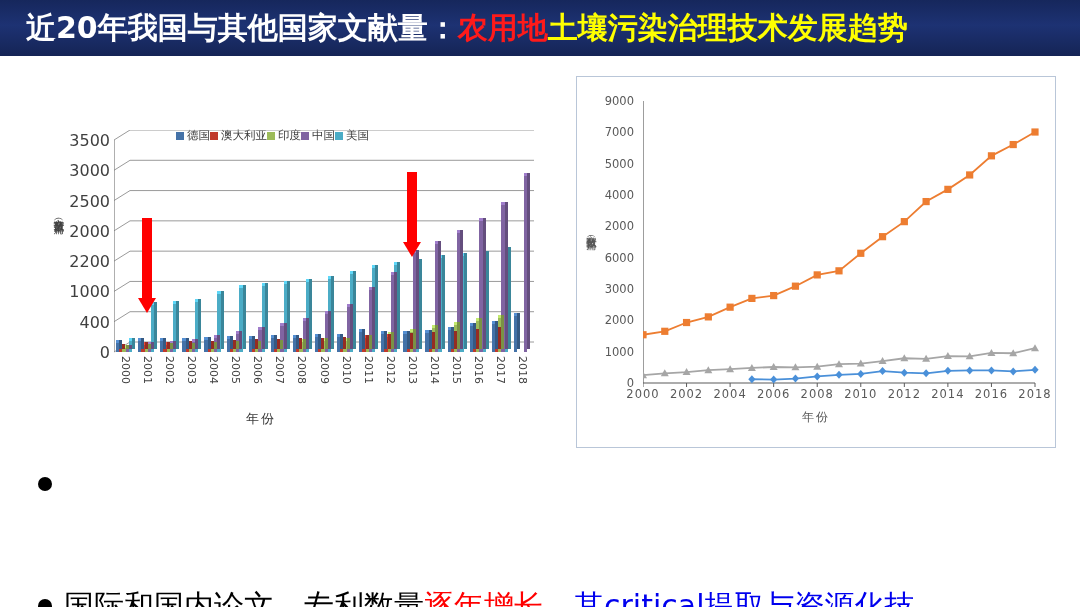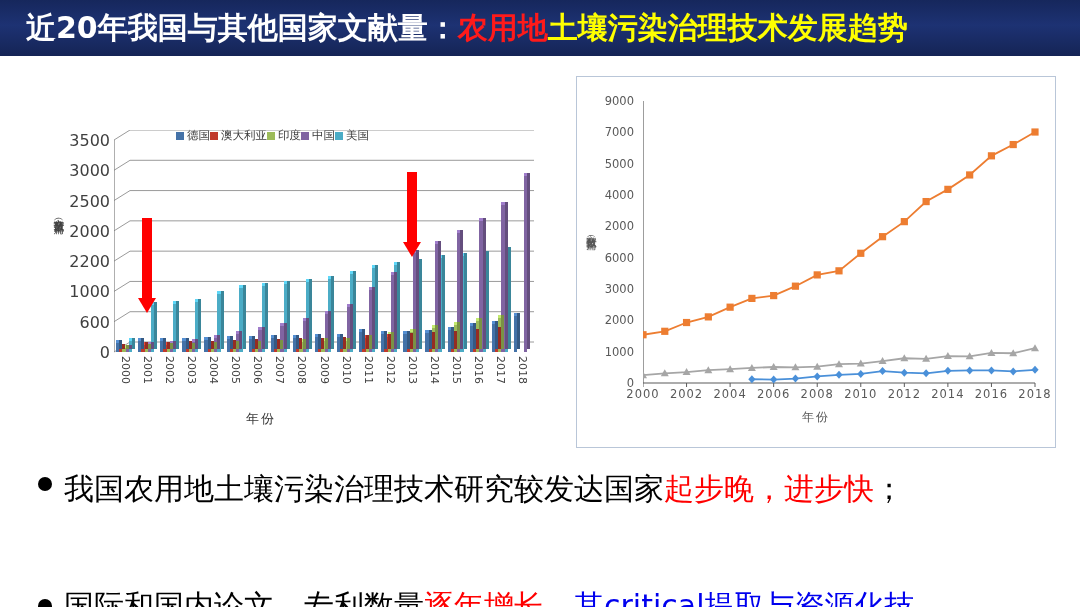--- a/index.html
+++ b/index.html
@@ -171,21 +171,21 @@
       </div>
       <div class="lg-item">
         <span class="lg-sw" style="background: rgb(75, 172, 198);"></span>
         <span>美国</span>
       </div>
     </div>
 
   <div class="cl-ytitle">文章数量（篇）</div>
   <div class="cl-ylabels" id="cl-ylabels">
       <div class="cl-ylab" style="top: 212px;">0</div>
-      <div class="cl-ylab" style="top: 181.714px;">600</div>
+      <div class="cl-ylab" style="top: 181.714px;">400</div>
       <div class="cl-ylab" style="top: 151.429px;">1000</div>
       <div class="cl-ylab" style="top: 121.143px;">2200</div>
       <div class="cl-ylab" style="top: 90.8571px;">2000</div>
       <div class="cl-ylab" style="top: 60.5714px;">2500</div>
       <div class="cl-ylab" style="top: 30.2857px;">3000</div>
       <div class="cl-ylab" style="top: 0px;">3500</div>
     </div>
 
   <div class="cl-plot" id="cl-plot">
       <svg width="420" height="226" style="position: absolute; left: 0px; top: -10px;">
@@ -803,21 +803,20 @@
       <div class="cr-xlab" style="left: 304.889px;">2014</div>
       <div class="cr-xlab" style="left: 348.444px;">2016</div>
       <div class="cr-xlab" style="left: 392px;">2018</div>
     </div>
   <div class="cr-xtitle">年份</div>
 </div>
 
 <div class="bullets">
   <div class="bullet">
     <span class="bullet-dot"></span>
-    <span class="bullet-text" id="bullet1"><span style="color: rgb(0, 0, 0);">我国农用地土壤污染治理技术研究较发达国家</span><span style="color: rgb(255, 0, 0);">起步晚，进步快</span><span style="color: rgb(0, 0, 0);">；</span></span>
   </div>
 </div>
 <div class="bullet2">
   <div class="bullet">
     <span class="bullet-dot"></span>
     <span class="bullet-text" id="bullet2"><span style="color: rgb(0, 0, 0);">国际和国内论文、专利数量</span><span style="color: rgb(255, 0, 0);">逐年</span><span style="color: rgb(255, 0, 0);">增长</span><span style="color: rgb(0, 0, 238);">，其critical提取与资源化技</span></span>
   </div>
 </div>
 
 </body></html>

